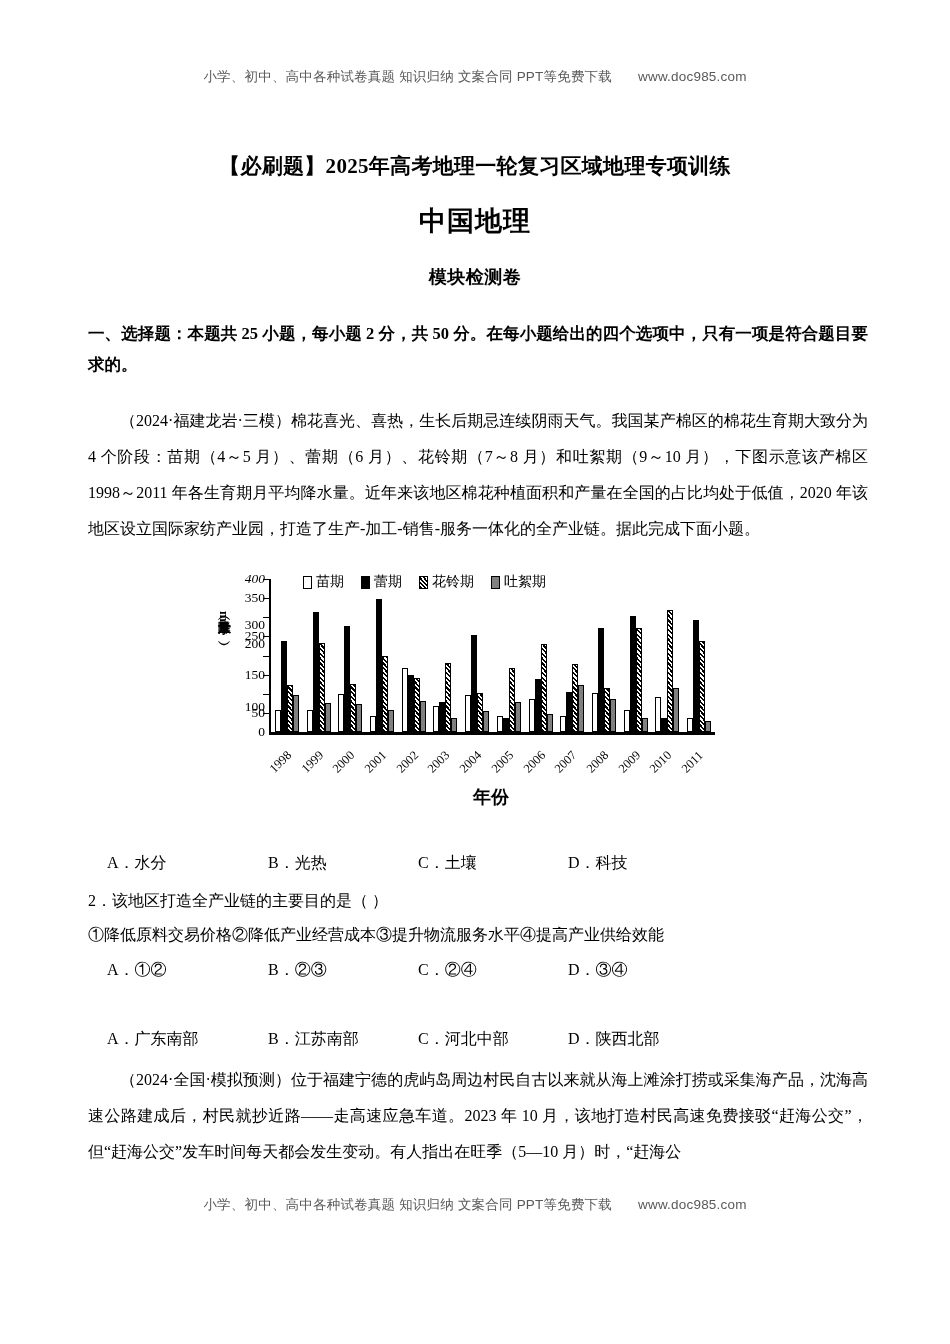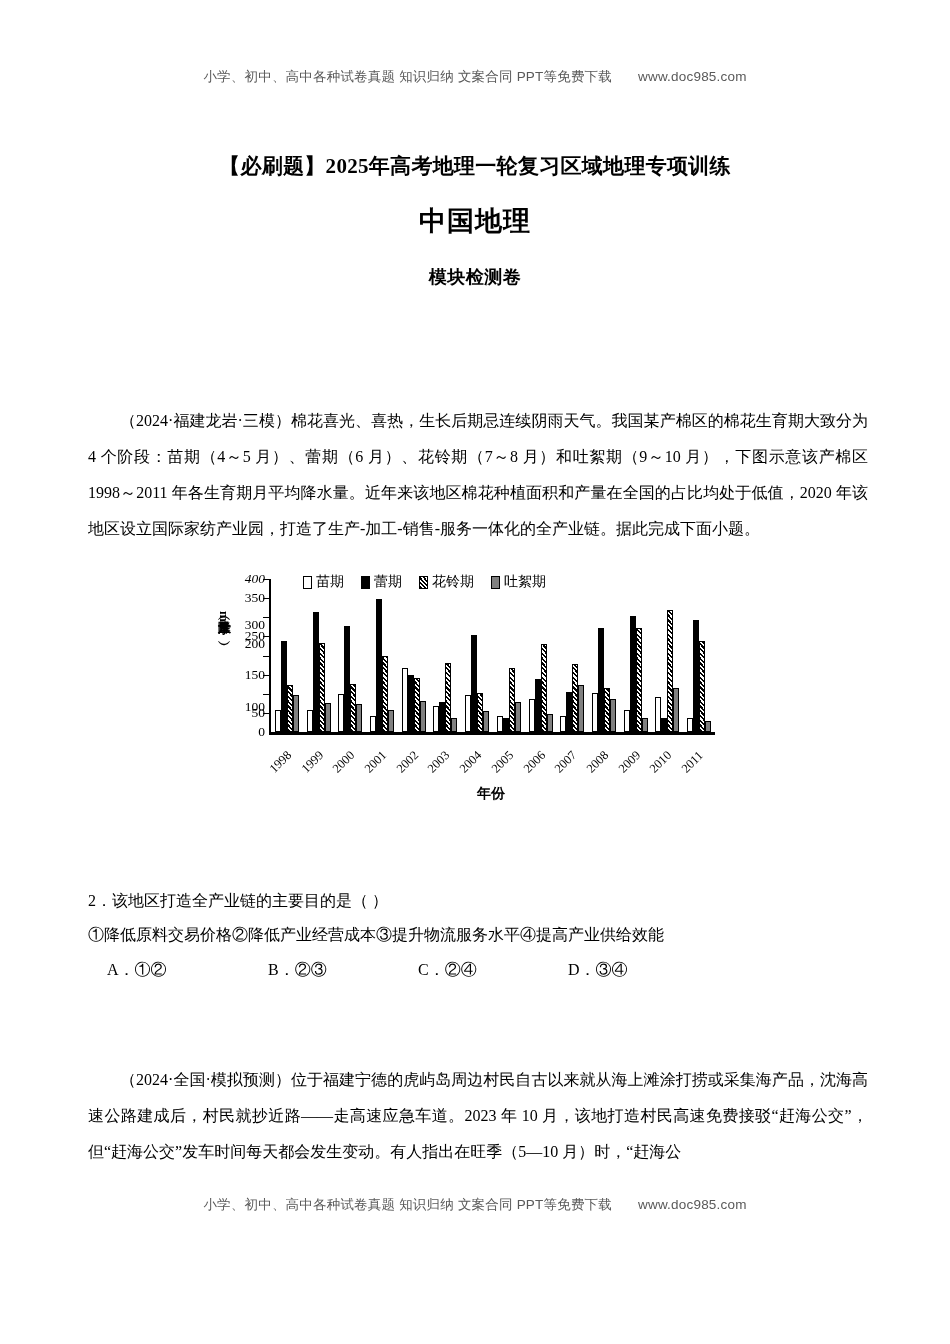--- a/index.html
+++ b/index.html
@@ -224,21 +224,21 @@
     font-family: "Liberation Serif", serif;
     transform-origin: left top;
     transform: rotate(-45deg) translate(-34px, 8px);
     white-space: nowrap;
   }
   .chart-xlabel {
     position: absolute;
     left: 56px; top: 212px;
     width: 444px;
     text-align: center;
-    font-size: 14px;
+    font-size: 18px;
     font-weight: bold;
   }
 
   
   .legend {
     position: absolute;
     left: 90px; top: 0px;
     display: flex;
     align-items: center;
     gap: 17px;
@@ -266,20 +266,21 @@
 <div class="page">
 
   <div class="runhead">
     <span>小学、初中、高中各种试卷真题 知识归纳 文案合同 PPT等免费下载</span><span class="url">www.doc985.com</span>
   </div>
 
   <div class="title-main">【必刷题】2025年高考地理一轮复习区域地理专项训练</div>
   <div class="title-sub">中国地理</div>
   <div class="title-sub2">模块检测卷</div>
 
+  <div class="sec-instruction">一、选择题：本题共 25 小题，每小题 2 分，共 50 分。在每小题给出的四个选项中，只有一项是符合题目要求的。</div>
 
   <div class="passage" id="passage-1">（2024·福建龙岩·三模）棉花喜光、喜热，生长后期忌连续阴雨天气。我国某产棉区的棉花生育期大致分为 4 个阶段：苗期（4～5 月）、蕾期（6 月）、花铃期（7～8 月）和吐絮期（9～10 月），下图示意该产棉区 1998～2011 年各生育期月平均降水量。近年来该地区棉花种植面积和产量在全国的占比均处于低值，2020 年该地区设立国际家纺产业园，打造了生产-加工-销售-服务一体化的全产业链。据此完成下面小题。</div>
 
   <div class="chart-wrap">
 
     <div class="legend">
       <div class="legend-item">
         <span class="swatch s0"></span>
         <span>苗期</span>
       </div>
@@ -423,25 +424,27 @@
         <div class="xtick" style="left: 301.286px;">2007</div>
         <div class="xtick" style="left: 333px;">2008</div>
         <div class="xtick" style="left: 364.714px;">2009</div>
         <div class="xtick" style="left: 396.429px;">2010</div>
         <div class="xtick" style="left: 428.143px;">2011</div>
       </div>
 
     <div class="chart-xlabel">年份</div>
   </div>
 
+  <div class="q-options" id="q1-options"><span class="opt">A．水分</span><span class="opt">B．光热</span><span class="opt">C．土壤</span><span class="opt">D．科技</span></div>
 
   <div class="q-stem" id="q2-stem">2．该地区打造全产业链的主要目的是（  ）</div>
   <div class="q-sub" id="q2-sub">①降低原料交易价格②降低产业经营成本③提升物流服务水平④提高产业供给效能</div>
   <div class="q-options" id="q2-options"><span class="opt">A．①②</span><span class="opt">B．②③</span><span class="opt">C．②④</span><span class="opt">D．③④</span></div>
 
+  <div class="q-options" id="q3-options"><span class="opt">A．广东南部</span><span class="opt">B．江苏南部</span><span class="opt">C．河北中部</span><span class="opt">D．陕西北部</span></div>
 
   <div class="passage" id="passage-2">（2024·全国·模拟预测）位于福建宁德的虎屿岛周边村民自古以来就从海上滩涂打捞或采集海产品，沈海高速公路建成后，村民就抄近路——走高速应急车道。2023 年 10 月，该地打造村民高速免费接驳“赶海公交”，但“赶海公交”发车时间每天都会发生变动。有人指出在旺季（5—10 月）时，“赶海公</div>
 
   <div class="runfoot">
     <span>小学、初中、高中各种试卷真题 知识归纳 文案合同 PPT等免费下载</span><span class="url">www.doc985.com</span>
   </div>
 
 </div>
 
 </body></html>

